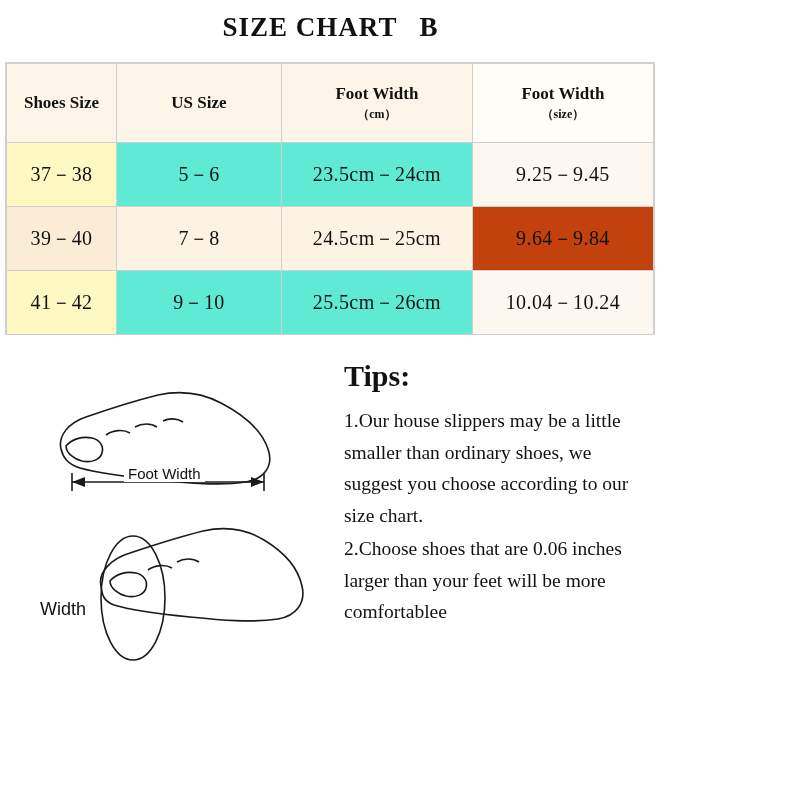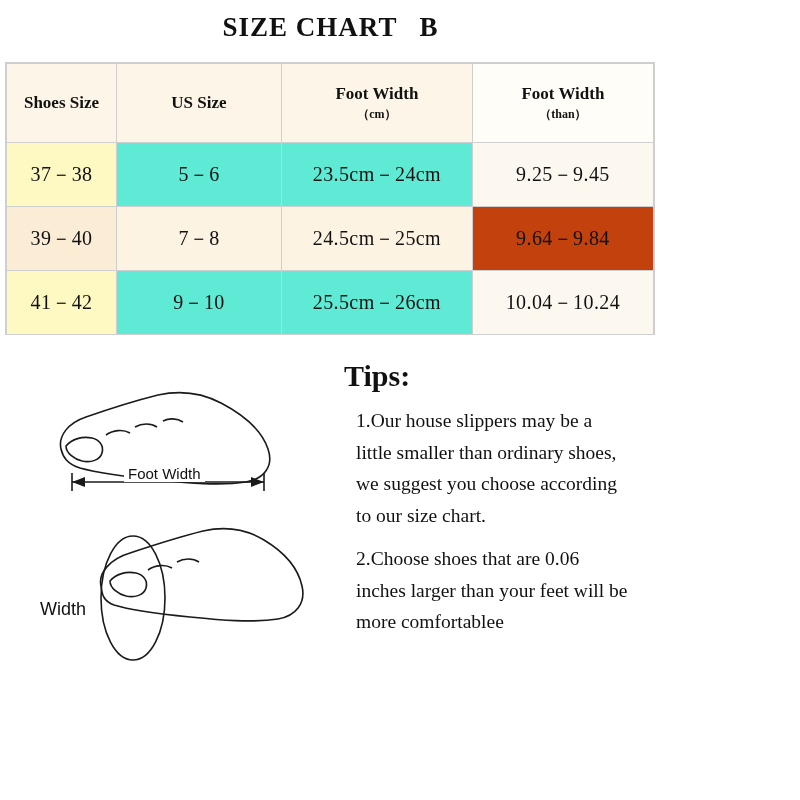--- a/index.html
+++ b/index.html
@@ -119,21 +119,21 @@
     font-weight: bold;
     font-size: 30px;
     margin: 0 0 12px 0;
     color: #111;
   }
   .tips-line {
     font-family: "Liberation Serif", serif;
     font-size: 19.5px;
     line-height: 1.62;
     color: #111;
-    margin: 12px;
+    margin: 0;
   }
   .tips-para { margin-bottom: 2px; }
 
   
   .foot-fig { position: relative; }
   .foot-fig svg { display: block; }
   .caption {
     font-family: "Liberation Sans", sans-serif;
     font-size: 15px;
     color: #111;
@@ -179,21 +179,21 @@
           </th>
           <th>
             <span>US Size</span>
           </th>
           <th>
             <span>Foot Width</span>
             <span class="sub">（cm）</span>
           </th>
           <th class="light">
             <span>Foot Width</span>
-            <span class="sub">（than）</span>
+            <span class="sub">（size）</span>
           </th>
         </tr>
       </thead>
       <tbody>
         <tr class="row-white">
           <td class="c0">37－38</td>
           <td class="c1">5－6</td>
           <td class="c2">23.5cm－24cm</td>
           <td class="c3">9.25－9.45</td>
         </tr>

